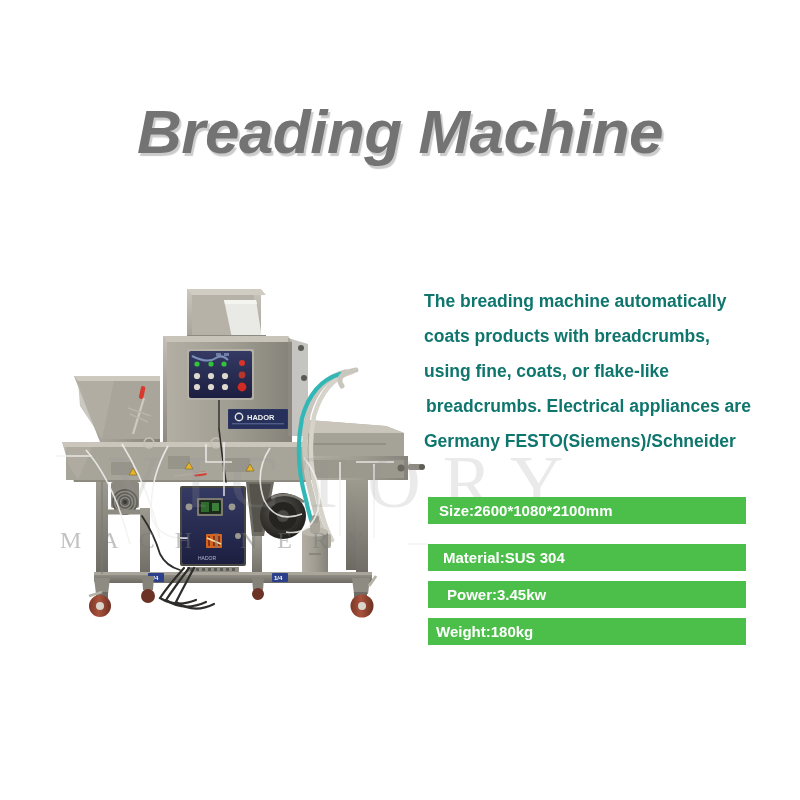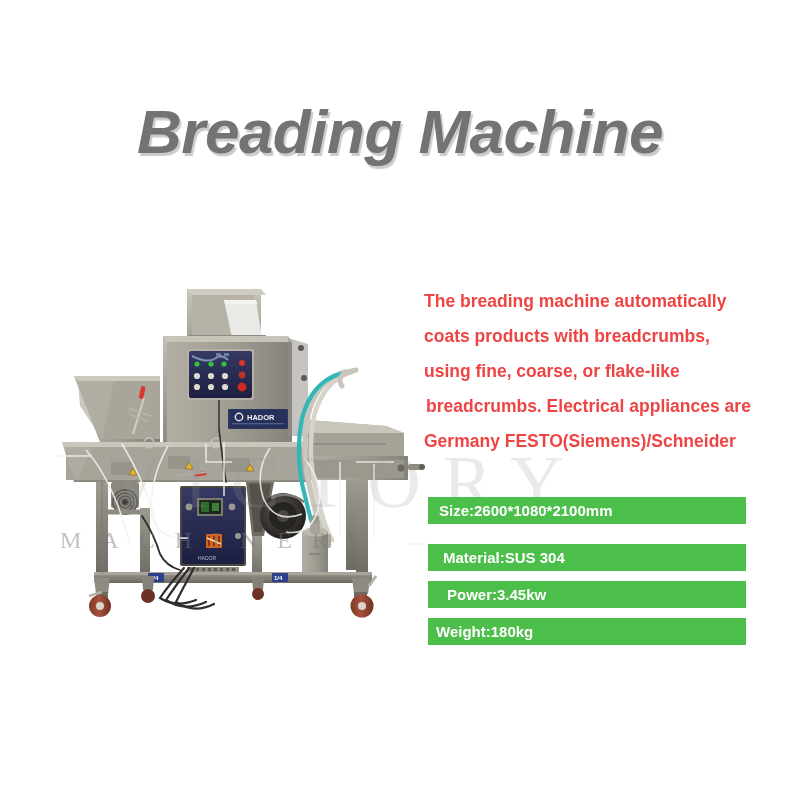--- a/index.html
+++ b/index.html
@@ -21,21 +21,21 @@
     letter-spacing:-0.5px;
     color:#737373;
     text-shadow:2px 3px 1px rgba(160,160,160,0.55);
     white-space:nowrap;
   }
 
   
   #desc {
     position:absolute; left:424px; top:284px; width:372px;
     font-size:17.5px; font-weight:bold; line-height:35px;
-    color:#ef4444;
+    color:#0f766e;
   }
   #desc .ln { display:block; white-space:nowrap; }
   #desc .ln.i1 { padding-left:2px; }
   #desc .ln.i2 { padding-left:0px; }
 
   
   #specs { position:absolute; left:428px; top:497px; width:318px; }
   .spec {
     height:27px; margin-bottom:10px;
     background:#4cbf4a;
@@ -354,21 +354,21 @@
       </g>
     </svg>
   </div>
 
   <div id="wm1">VICTORY</div>
   <div id="wm2">MACHINERY</div>
 
   <div id="desc">
     <span class="ln">The breading machine automatically</span>
     <span class="ln">coats products with breadcrumbs,</span>
-    <span class="ln">using fine, coarse, or flake-like</span>
+    <span class="ln">using fine, coats, or flake-like</span>
     <span class="ln i1">breadcrumbs. Electrical appliances are</span>
     <span class="ln i2">Germany FESTO(Siemens)/Schneider</span>
   </div>
 
   <div id="specs">
     <div class="spec p0">Size:2600*1080*2100mm</div>
     <div class="spec p1">Material:SUS 304</div>
     <div class="spec p2">Power:3.45kw</div>
     <div class="spec p3">Weight:180kg</div>
   </div>

